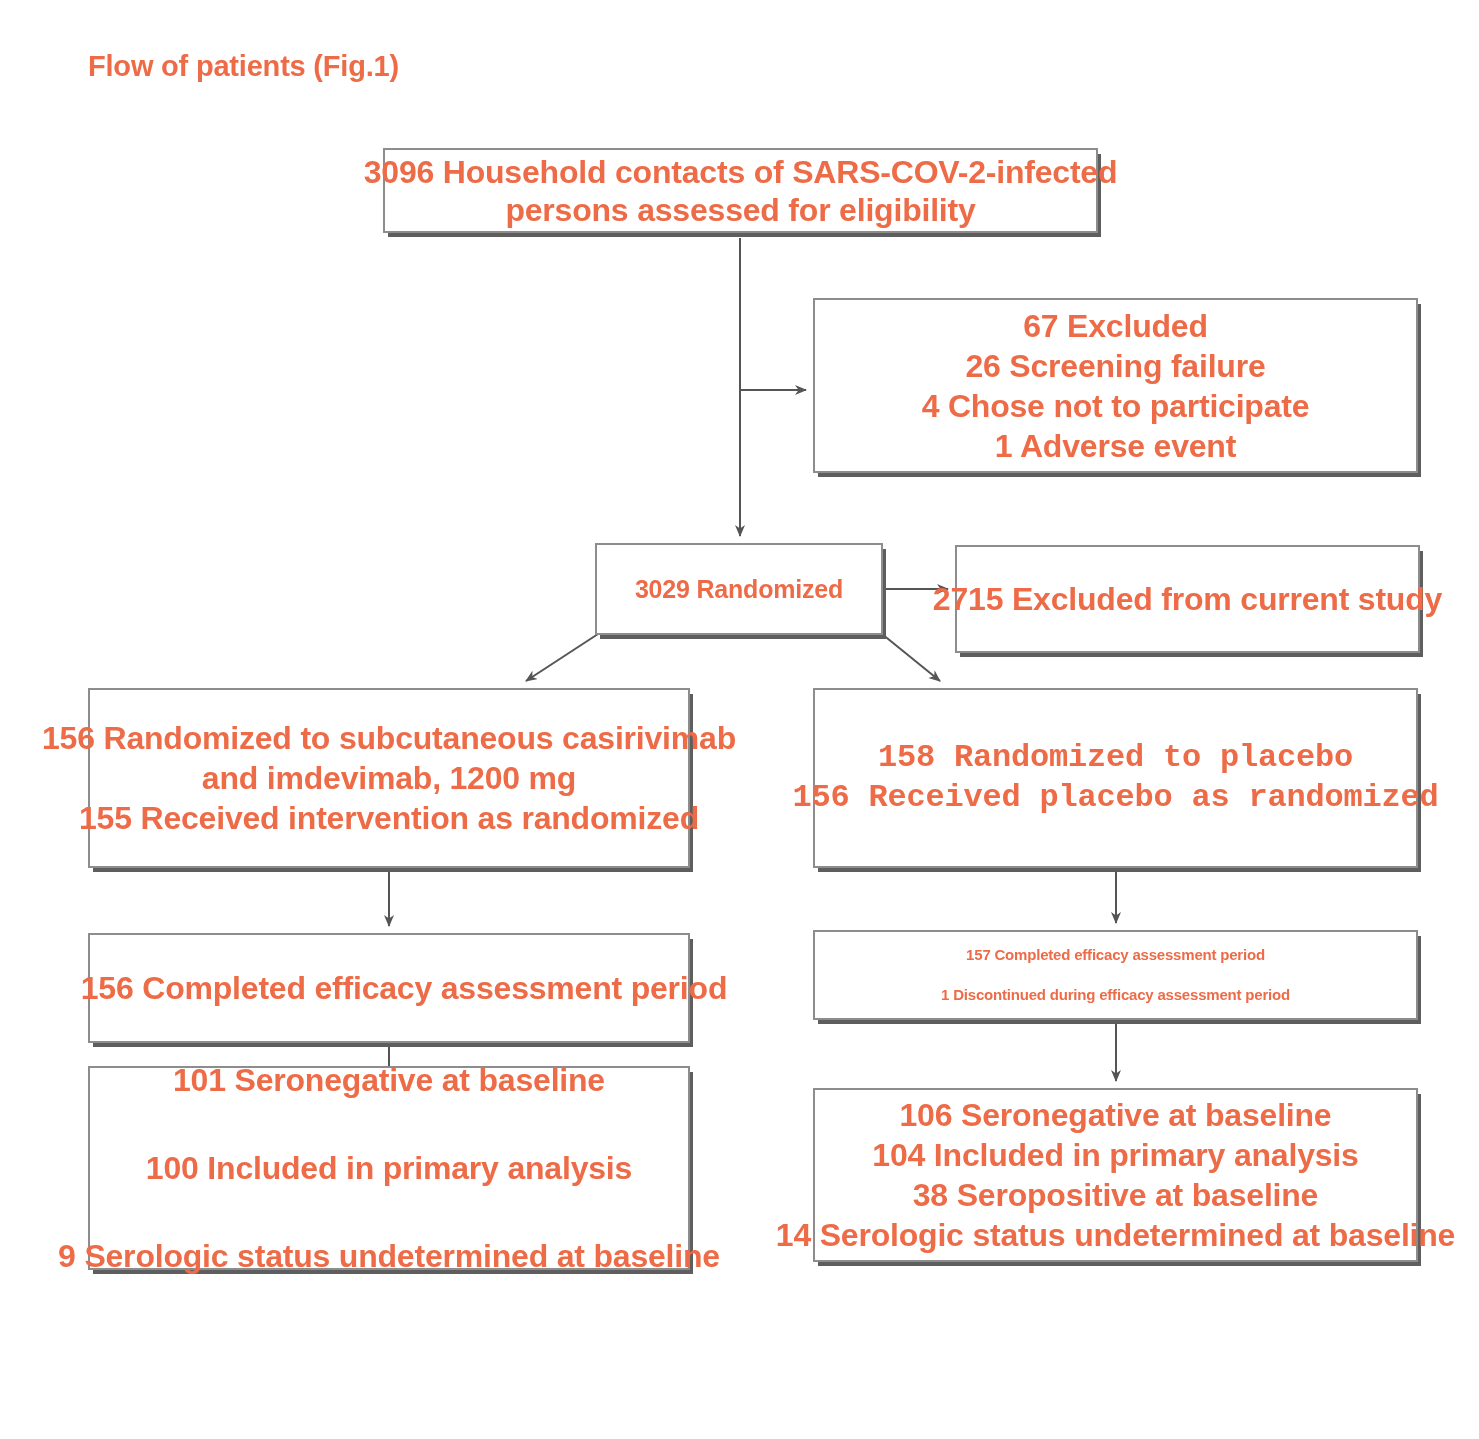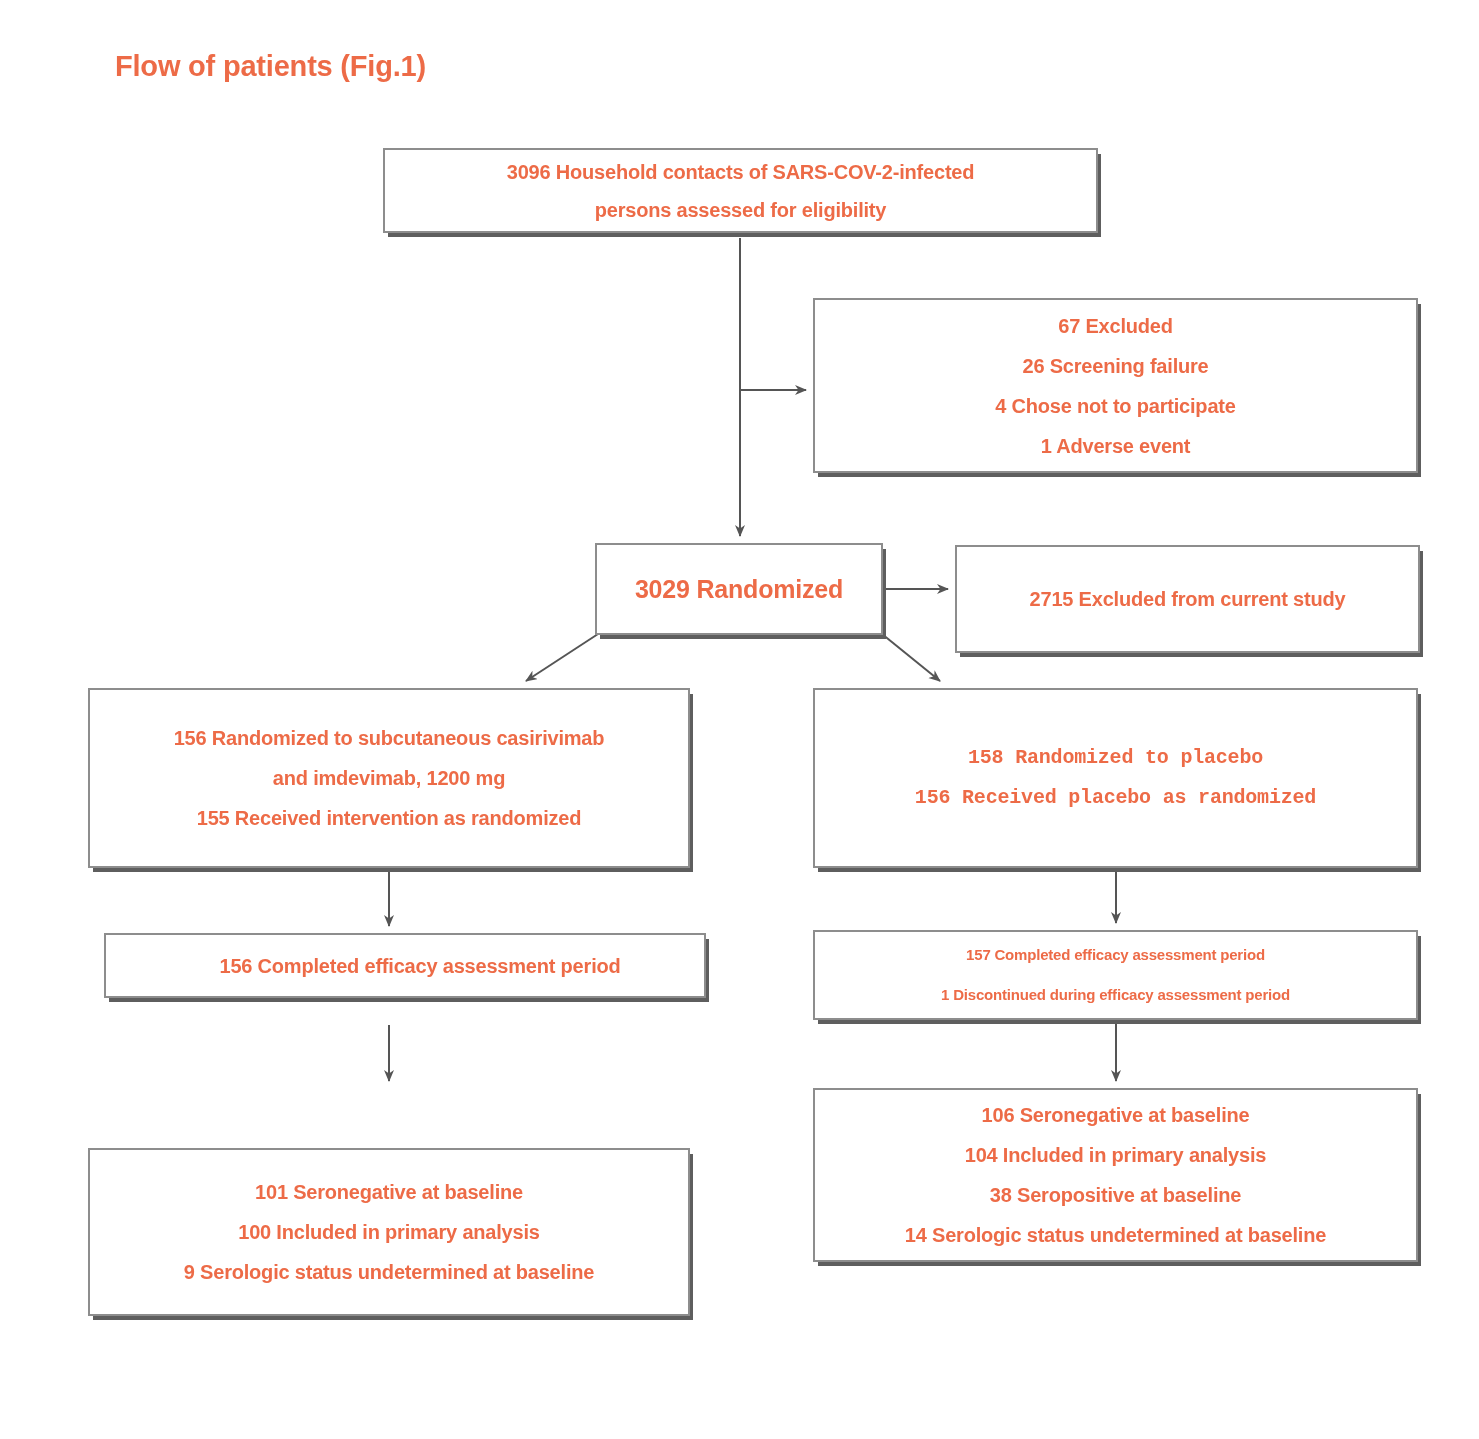--- a/index.html
+++ b/index.html
@@ -24,54 +24,53 @@
     pointer-events: none;
   }
   .page-title {
     position: absolute;
     left: 88px;
     top: 50px;
     font-size: 29px;
     font-weight: bold;
     color: #ED6B47;
     letter-spacing: -0.2px;
-    margin-left: 27px;
   }
   .box {
     position: absolute;
     box-sizing: border-box;
     background: #ffffff;
     border: 2px solid #8d8d8d;
     box-shadow: 4px 5px 0 -1px #5e5e5e;
     display: flex;
     flex-direction: column;
     justify-content: center;
     align-items: center;
     text-align: center;
     color: #ED6B47;
     font-weight: bold;
-    font-size: 20px;
+    font-size: 32px;
     letter-spacing: -0.2px;
     padding: 6px 10px;
     z-index: 2;
   }
   .box .line {
     line-height: 40px;
     white-space: nowrap;
   }
   .box-eligibility      { left: 383px; top: 148px;  width: 715px; height: 85px; }
   .box-eligibility .line { line-height: 38px; }
   .box-excluded         { left: 813px; top: 298px;  width: 605px; height: 175px; }
   .box-randomized       { left: 595px; top: 543px;  width: 288px; height: 92px; font-size: 25px; }
   .box-excluded-study   { left: 955px; top: 545px;  width: 465px; height: 108px; }
   .box-casirivimab      { left: 88px;  top: 688px;  width: 602px; height: 180px; }
   .box-placebo          { left: 813px; top: 688px;  width: 605px; height: 180px; font-family: Liberation Mono, monospace; }
-  .box-completed-left   { left: 104px;  top: 933px;  width: 602px; height: 65px; padding-left: 40px; }
+  .box-completed-left   { left: 88px;  top: 933px;  width: 602px; height: 110px; padding-left: 40px; }
   .box-completed-right  { left: 813px; top: 930px;  width: 605px; height: 90px; font-size: 15px; }
-  .box-serology-left    { left: 88px;  top: 1148px; width: 602px; height: 168px; }
+  .box-serology-left    { left: 88px;  top: 1066px; width: 602px; height: 204px; gap: 48px; }
   .box-serology-right   { left: 813px; top: 1088px; width: 605px; height: 174px; }
   .connector {
     stroke: #555555;
     stroke-width: 2;
     fill: none;
   }
 </style>
 </head>
 <body>
 

